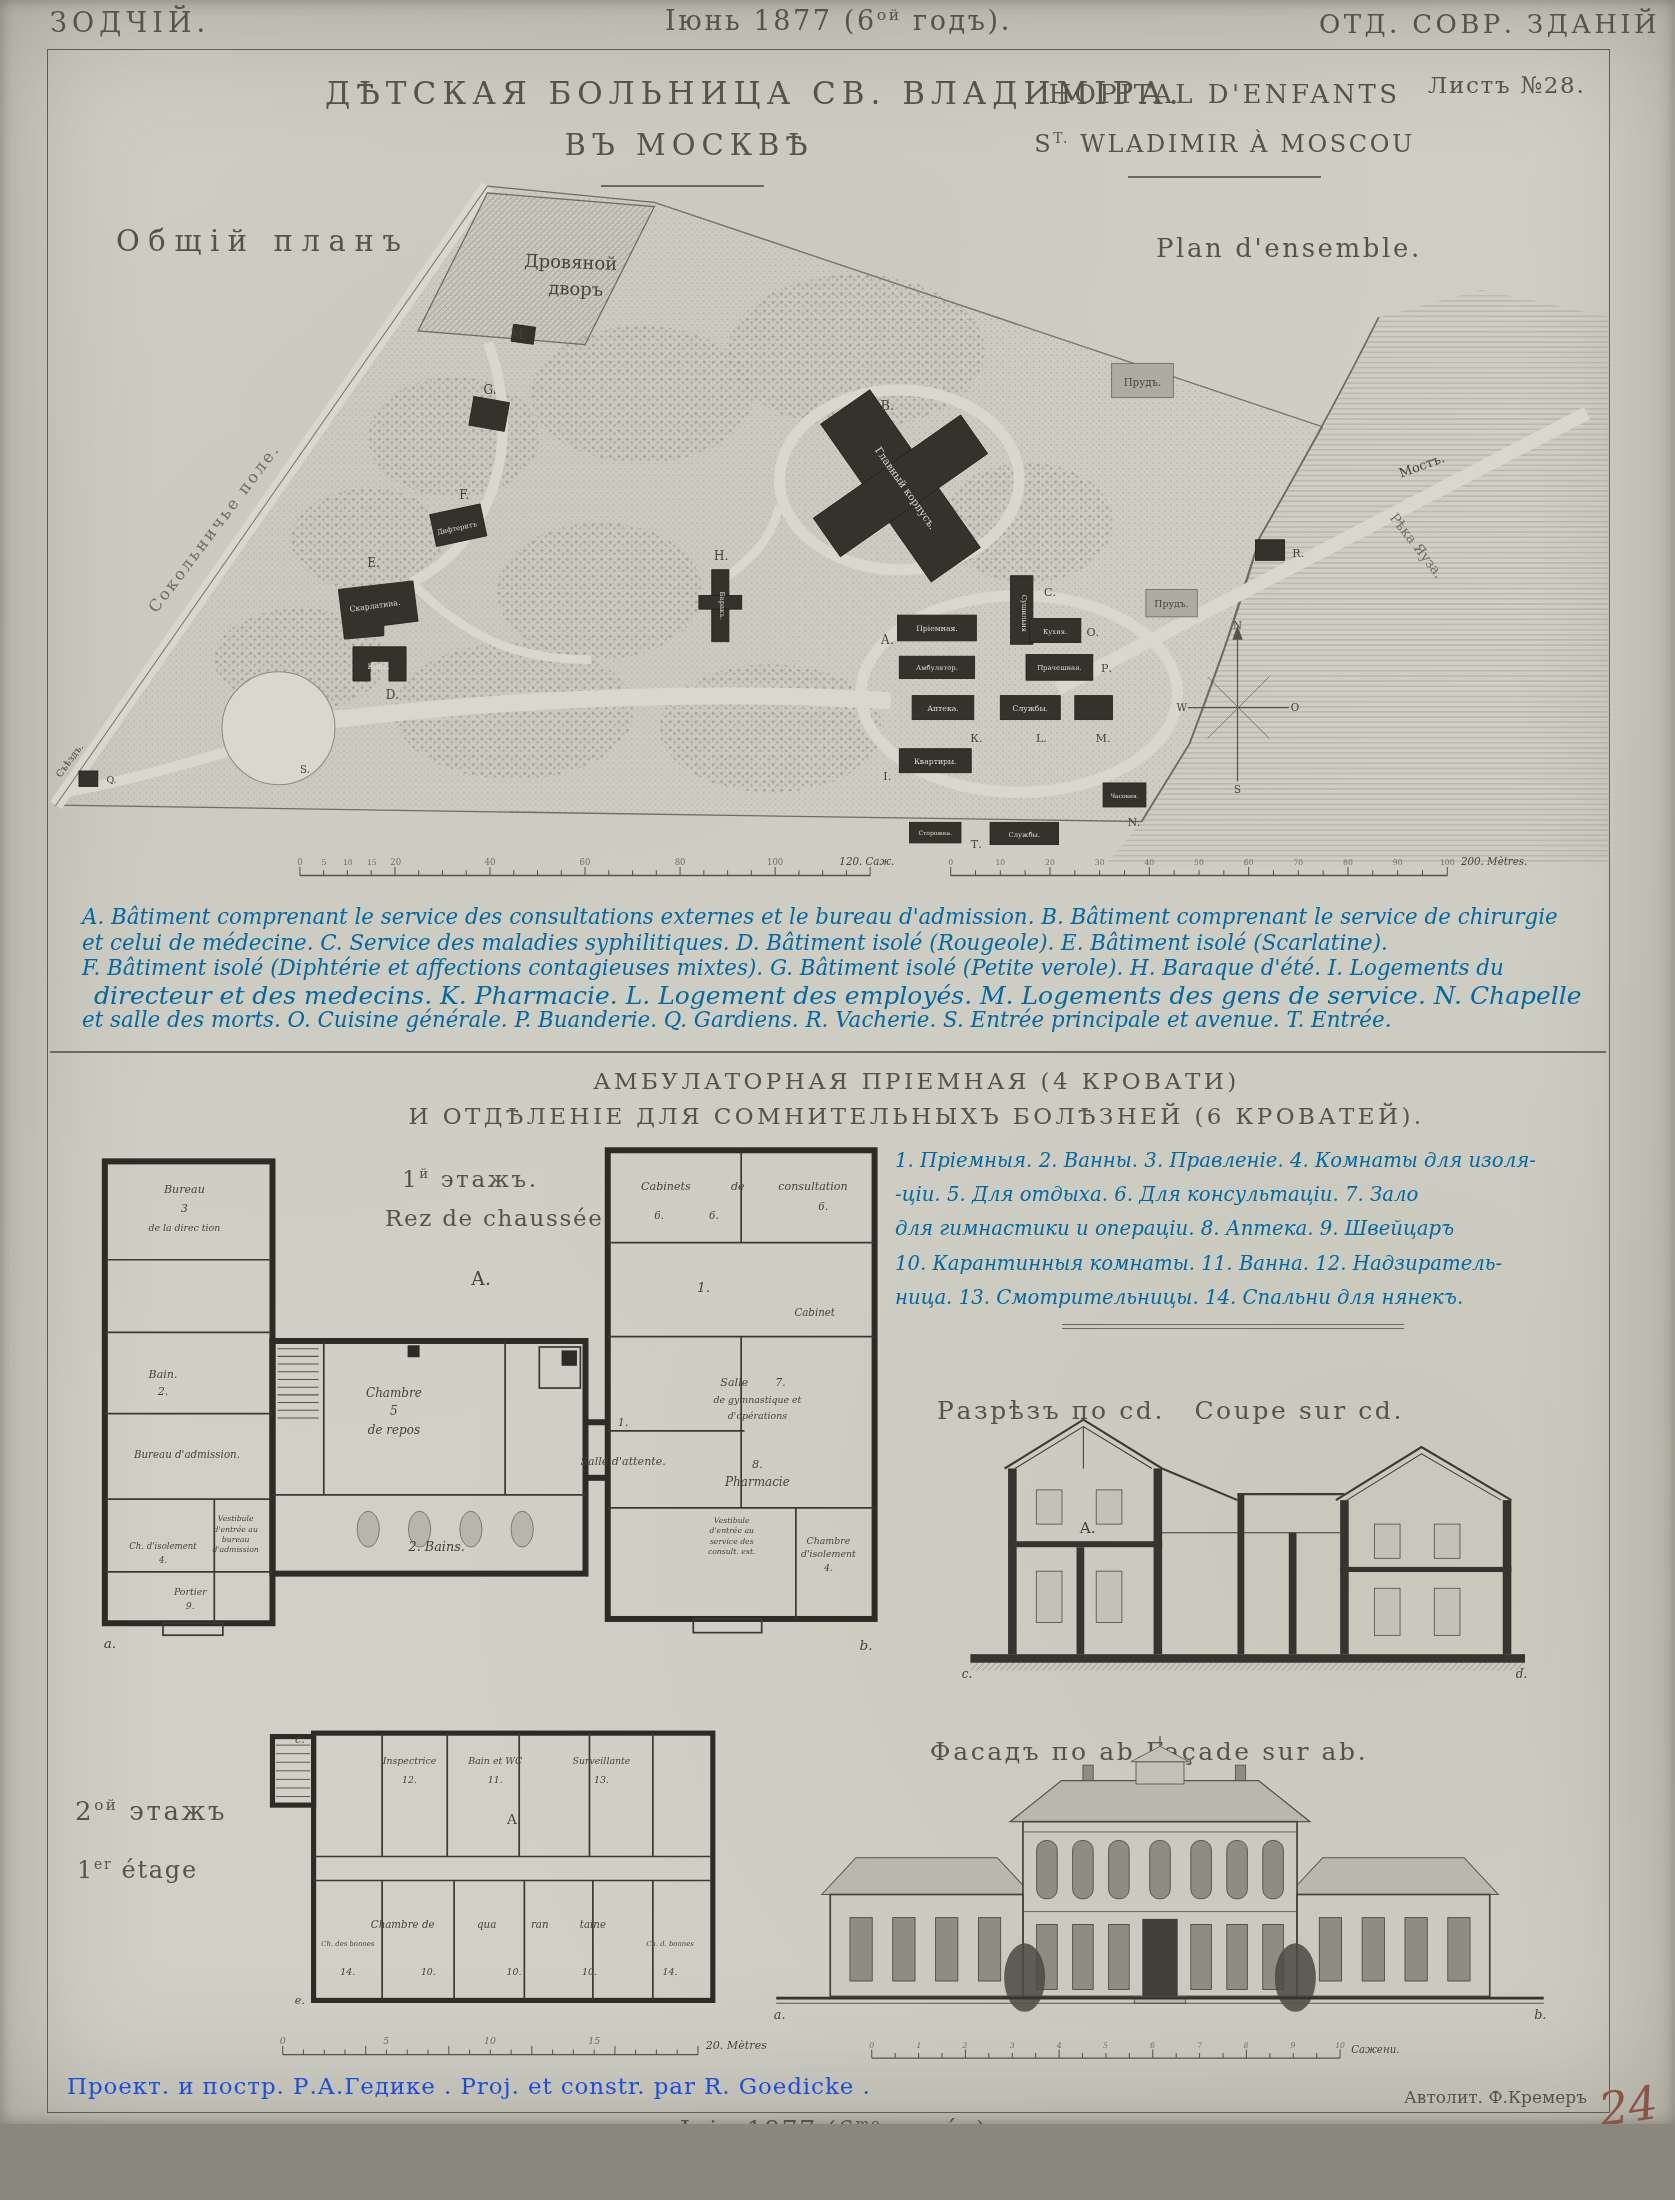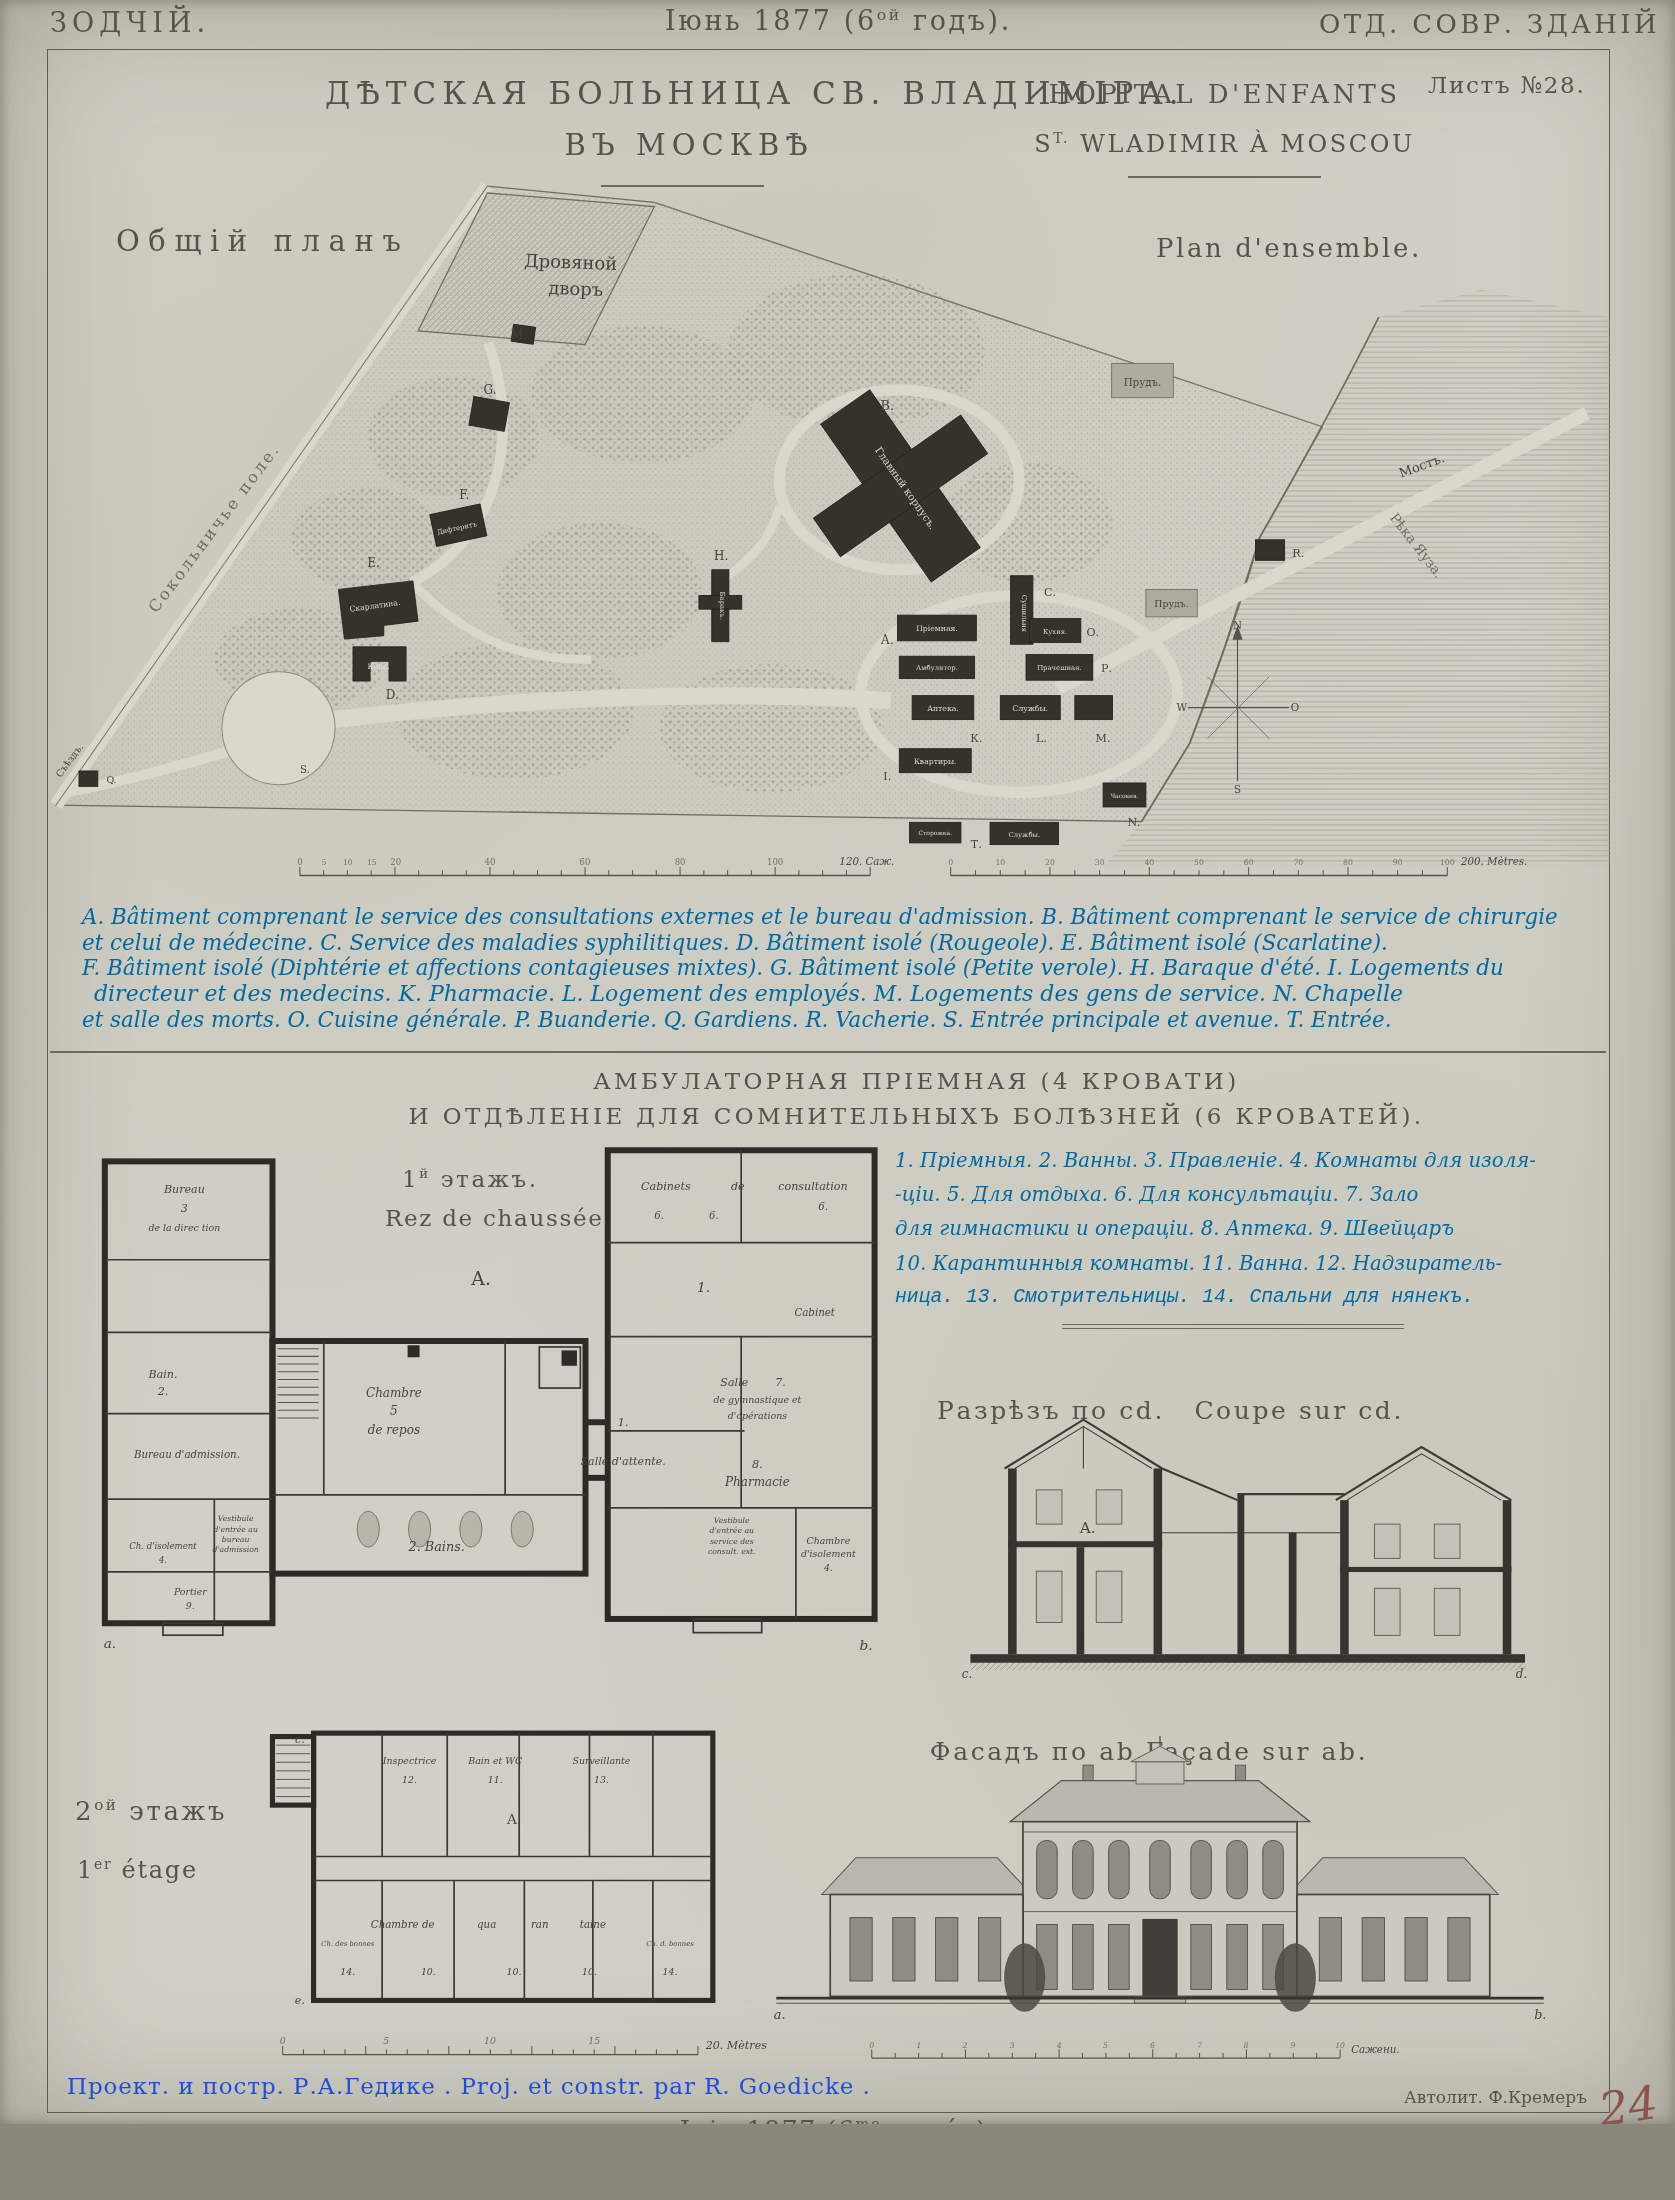--- a/index.html
+++ b/index.html
@@ -264,21 +264,21 @@
         <text x="1582" y="800" font-size="9" fill="#6f6e64" text-anchor="middle">90</text>
         <text x="1640" y="800" font-size="9" fill="#6f6e64" text-anchor="middle">100</text>
         <text x="1656" y="800" font-size="12" fill="#45443d" text-anchor="start" font-style="italic">200. Mètres.</text>
       </g>
   </svg>
 
   <div>
     <div class="t script" style="left:82px;top:904px;font-size:21.4px;">A. Bâtiment comprenant le service des consultations externes et le bureau d'admission. B. Bâtiment comprenant le service de chirurgie</div>
     <div class="t script" style="left:82px;top:930px;font-size:21.4px;">et celui de médecine. C. Service des maladies syphilitiques. D. Bâtiment isolé (Rougeole). E. Bâtiment isolé (Scarlatine).</div>
     <div class="t script" style="left:82px;top:955px;font-size:21.4px;">F. Bâtiment isolé (Diphtérie et affections contagieuses mixtes). G. Bâtiment isolé (Petite verole). H. Baraque d'été. I. Logements du</div>
-    <div class="t script" style="left:94px;top:981px;font-size:22px;text-align:right;">directeur et des medecins. K. Pharmacie. L. Logement des employés. M. Logements des gens de service. N. Chapelle</div>
+    <div class="t script" style="left:94px;top:981px;font-size:25px;text-align:right;">directeur et des medecins. K. Pharmacie. L. Logement des employés. M. Logements des gens de service. N. Chapelle</div>
     <div class="t script" style="left:82px;top:1007px;font-size:21.4px;">et salle des morts. O. Cuisine générale. P. Buanderie. Q. Gardiens. R. Vacherie. S. Entrée principale et avenue. T. Entrée.</div>
   </div>
 
   <div class="rule" style="left:50px;top:1051px;width:1556px;height:1.7px;"></div>
 
   <div class="t caps" style="left:360px;top:1068px;width:1113px;text-align:center;font-size:23px;letter-spacing:3.4px;">АМБУЛАТОРНАЯ ПРІЕМНАЯ (4 КРОВАТИ)</div>
   <div class="t caps" style="left:360px;top:1103px;width:1113px;text-align:center;font-size:23px;letter-spacing:3.4px;">И ОТДѢЛЕНІЕ ДЛЯ СОМНИТЕЛЬНЫХЪ БОЛѢЗНЕЙ (6 КРОВАТЕЙ).</div>
 
   <div class="t caps" style="left:402px;top:1166px;font-size:23px;letter-spacing:2.6px;"><span>1</span><span class="sup">й</span><span> этажъ.</span></div>
   <div class="t caps" style="left:385px;top:1205px;font-size:23px;letter-spacing:1.7px;">Rez de chaussée.</div>
@@ -380,21 +380,21 @@
         <text x="18" y="594" font-size="16" fill="#45443d" text-anchor="middle" font-style="italic">a.</text>
         <text x="902" y="596" font-size="16" fill="#45443d" text-anchor="middle" font-style="italic">b.</text>
       </g>
   </svg>
 
   <div>
     <div class="t script" style="left:895px;top:1149px;font-size:19.7px;">1. Пріемныя. 2. Ванны. 3. Правленіе. 4. Комнаты для изоля-</div>
     <div class="t script" style="left:895px;top:1183px;font-size:19.7px;">-ціи. 5. Для отдыха. 6. Для консультаціи. 7. Зало</div>
     <div class="t script" style="left:895px;top:1217px;font-size:19.7px;">для гимнастики и операціи. 8. Аптека. 9. Швейцаръ</div>
     <div class="t script" style="left:895px;top:1252px;font-size:19.7px;">10. Карантинныя комнаты. 11. Ванна. 12. Надзиратель-</div>
-    <div class="t script" style="left:895px;top:1286px;font-size:19.7px;font-family:Liberation Mono, monospace;">ница. 13. Смотрительницы. 14. Спальни для нянекъ.</div>
+    <div class="t script" style="left:895px;top:1286px;font-size:19.7px;">ница. 13. Смотрительницы. 14. Спальни для нянекъ.</div>
     <div class="drule" style="left:1062px;top:1324px;width:342px;"></div>
   </div>
 
   <div class="t caps flexrow" style="left:937px;top:1358px;width:467px;font-size:25px;letter-spacing:2.6px;">
     <span>Разрѣзъ по cd.</span>
     <span>Coupe sur cd.</span>
   </div>
 
   <svg style="left:955px;top:1404px;" width="582" height="283" viewBox="0 0 680 330">
     <rect x="18" y="292" width="648" height="10" fill="#35342e"></rect>

